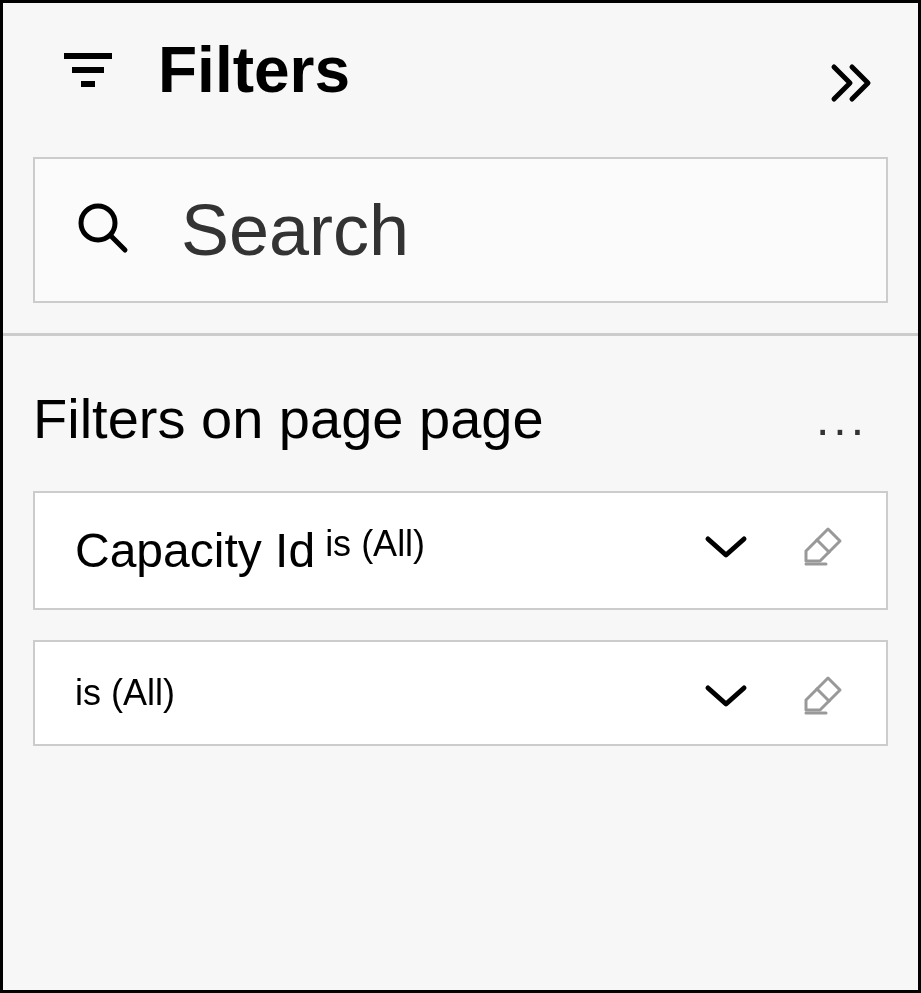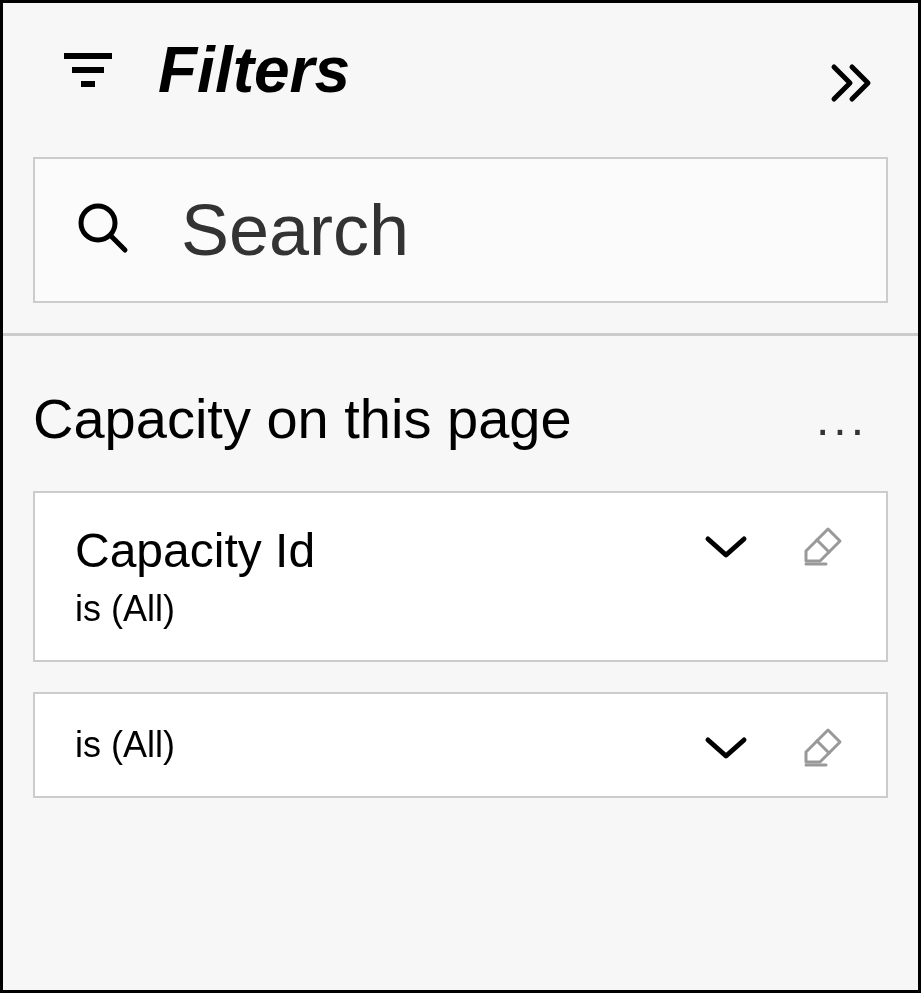--- a/index.html
+++ b/index.html
@@ -15,21 +15,20 @@
       border: 3px solid #000;
       display: flex;
       flex-direction: column;
     }
     .header {
       display: flex;
       align-items: center;
       padding: 30px 40px 20px 55px;
       gap: 40px;
       position: relative;
-      font-style: italic;
     }
     .filter-icon {
       width: 60px;
       height: 60px;
       display: flex;
       flex-direction: column;
       justify-content: center;
       align-items: center;
       gap: 8px;
     }
@@ -111,21 +110,21 @@
     }
     .filter-card {
       border: 2px solid #ccc;
       background: #fff;
       padding: 30px 40px;
       margin-bottom: 30px;
       position: relative;
     }
     .filter-card-content {
       display: flex;
-      flex-direction: column;
+      flex-direction: row;
       gap: 10px;
     }
     .filter-name {
       font-size: 48px;
       color: #000;
     }
     .filter-value {
       font-size: 36px;
       color: #000;
     }
@@ -169,21 +168,21 @@
       <line x1="36" y1="36" x2="50" y2="50" stroke="#000" stroke-width="5" stroke-linecap="round"></line>
     </svg>
   </span>
   <input type="text" class="search-input" placeholder="Search" style="">
 </div>
 
 <div class="divider"></div>
 
 <div class="section">
   <div class="section-header">
-    <div class="section-title">Capacity on this page</div>
+    <div class="section-title">Filters on page page</div>
     <div class="more-icon">...</div>
   </div>
 
   <div class="filter-card">
     <div class="filter-card-content">
       <div class="filter-name">Capacity Id</div>
       <div class="filter-value">is (All)</div>
     </div>
     <div class="filter-actions">
       <span class="chevron-down">

